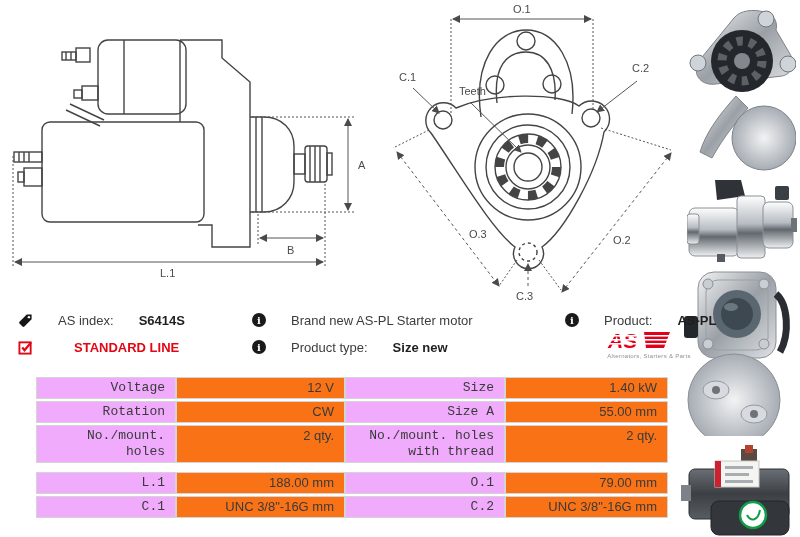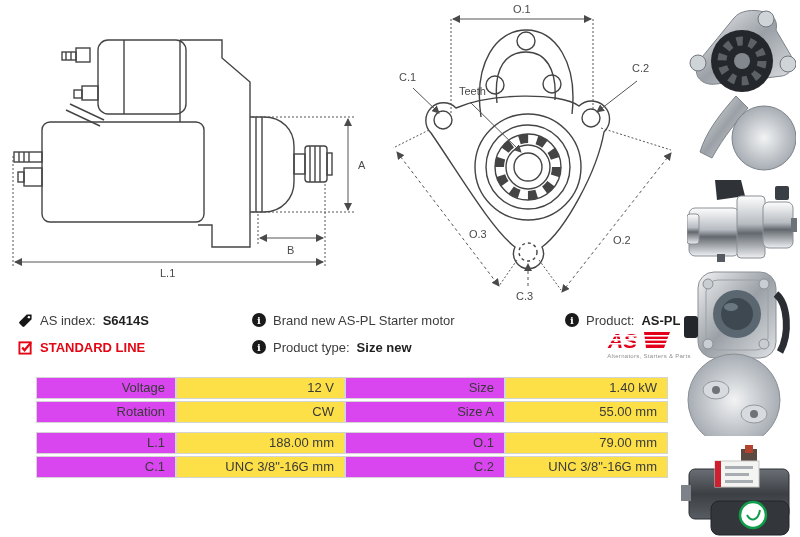--- a/index.html
+++ b/index.html
@@ -1,35 +1,35 @@
 <!DOCTYPE html>
 <html><head>
 <meta charset="utf-8">
 <style>
   html,body{margin:0;padding:0;background:#fff;}
   #page{position:relative;width:800px;height:537px;background:#fff;overflow:hidden;
         font-family:"Liberation Sans", sans-serif;color:#3c3c3c;}
   svg{display:block;}
   .abs{position:absolute;}
   
-  .inforow{position:absolute;display:flex;align-items:center;gap:7px;font-size:13px;color:#3c3c3c;height:18px;}
+  .inforow{position:absolute;display:flex;align-items:center;gap:25px;font-size:13px;color:#3c3c3c;height:18px;}
   .inforow b{color:#1f1f1f;}
-  .red{color:#e30613;font-weight:bold;}
+  .red{color:#e30613;font-weight:bold;margin-left:16px;}
   .info-ic{display:inline-flex;align-items:center;justify-content:center;width:14px;height:14px;border-radius:50%;
            background:#1a1a1a;color:#fff;font-family:"DejaVu Serif",serif;font-weight:bold;font-size:10px;flex:0 0 14px;}
   
   .as-logo{position:absolute;left:606px;top:329px;width:86px;text-align:center;}
   .as-logo .tagline{font-size:6px;color:#8f8f8f;letter-spacing:.3px;margin-top:1px;white-space:nowrap;}
   
   .spec{position:absolute;left:36px;top:375px;width:632px;}
   table.spec-t{border-collapse:separate;border-spacing:0 2px;table-layout:fixed;width:632px;font-size:13px;color:#3a3a3a;}
   table.spec-t.g2{margin-top:5px;}
   table.spec-t td{border:1px solid #d4d4d4;text-align:right;vertical-align:top;padding:2px 10px;line-height:16px;}
-  td.lab{background:#d946ef;}
-  td.val{background:#fde047;}
+  td.lab{background:#f0abfc;font-family:Liberation Mono, monospace;}
+  td.val{background:#f97316;}
   col.c1{width:140px;} col.c2{width:169px;} col.c3{width:160px;} col.c4{width:163px;}
   
   .dwg-txt{font-family:"Liberation Sans",sans-serif;font-size:11px;fill:#4a4a4a;}
 </style>
 </head>
 <body>
 
 <div id="page">
 
   <svg class="abs" style="left:6px;top:6px;" width="368" height="284" viewBox="0 0 368 284">
@@ -298,20 +298,26 @@
         <td class="val">12 V</td>
         <td class="lab">Size</td>
         <td class="val">1.40 kW</td>
       </tr>
       <tr>
         <td class="lab">Rotation</td>
         <td class="val">CW</td>
         <td class="lab">Size A</td>
         <td class="val">55.00 mm</td>
       </tr>
+      <tr>
+        <td class="lab">No./mount. holes</td>
+        <td class="val">2 qty.</td>
+        <td class="lab">No./mount. holes with thread</td>
+        <td class="val">2 qty.</td>
+      </tr>
     </tbody>
       </table>
     <table class="spec-t g2">
       <colgroup>
           <col class="c1">
           <col class="c2">
           <col class="c3">
           <col class="c4">
         </colgroup>
       <tbody>

